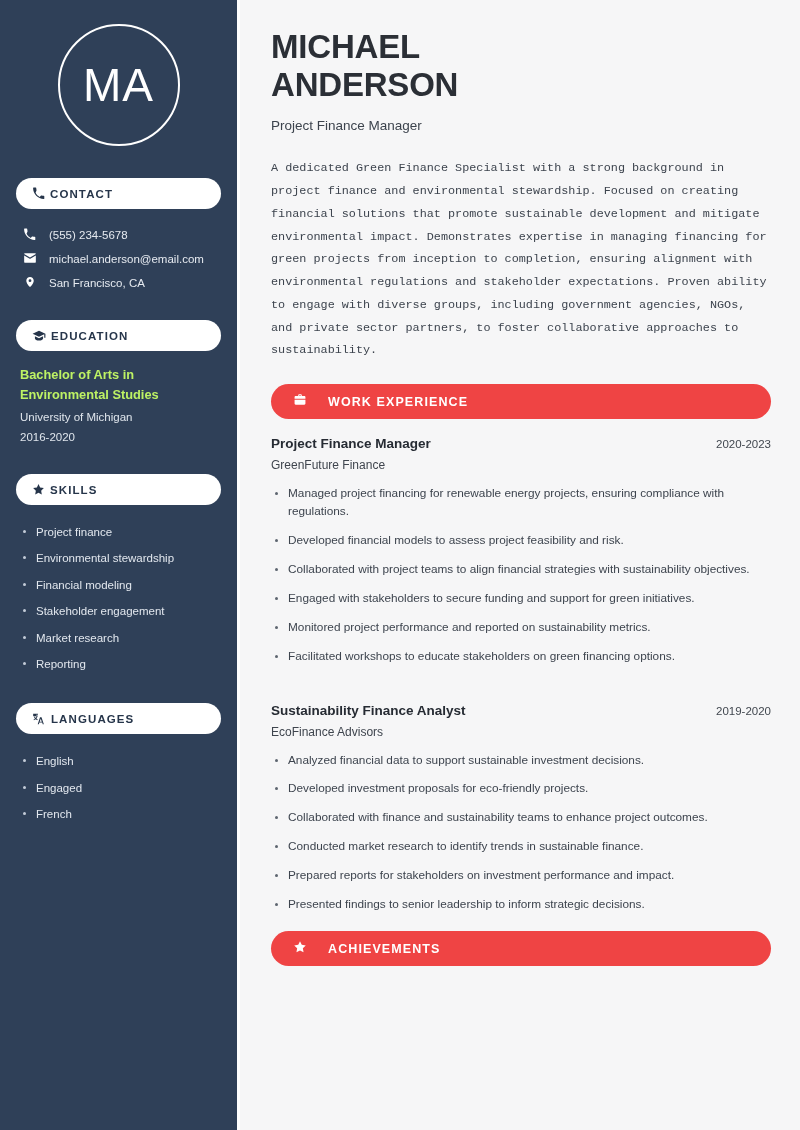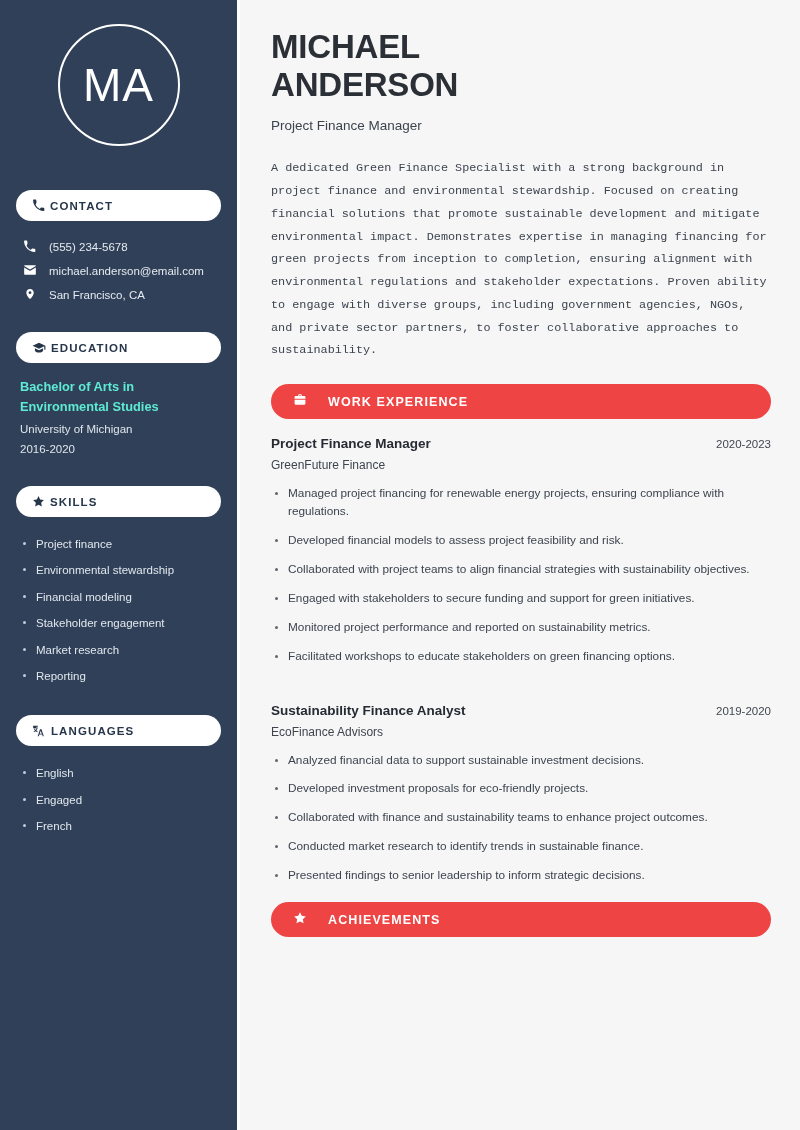--- a/index.html
+++ b/index.html
@@ -20,21 +20,21 @@
   
   .sidebar {
     width: 237px;
     flex: 0 0 237px;
     background: #2f4058;
     color: #ffffff;
     padding: 0 16px;
   }
   .avatar-wrap {
     display: flex; justify-content: center;
-    padding-top: 24px; padding-bottom: 44px;
+    padding-top: 24px; padding-bottom: 32px;
   }
   .avatar {
     width: 122px; height: 122px;
     border-radius: 50%;
     border: 2px solid #ffffff;
     display: flex; align-items: center; justify-content: center;
     font-size: 46px; font-weight: 400; letter-spacing: 1px;
     color: #ffffff;
   }
   .pill {
@@ -54,21 +54,21 @@
   .contact-list { margin-bottom: 26px; }
   .contact-row {
     display: flex; align-items: flex-end; gap: 12px;
     padding: 5px 6px;
     font-size: 11.5px;
     color: #e6eaf0;
   }
   .contact-row .ci { width: 15px; display:flex; justify-content:center; flex:0 0 15px; }
   .edu-block { padding: 0 4px; margin-bottom: 26px; }
   .edu-degree {
-    font-size: 12.8px; font-weight: 700; color: #5eead4;
+    font-size: 12.8px; font-weight: 700; color: #bef264;
     line-height: 1.55; margin-bottom: 2px;
   }
   .edu-school { font-size: 11.5px; color: #dfe5ec; line-height: 1.8; }
   .edu-years  { font-size: 11.5px; color: #dfe5ec; line-height: 1.8; }
   .bullet-list { list-style: none; padding: 0 4px; margin-bottom: 26px; }
   .bullet-list li {
     position: relative;
     font-size: 11.5px;
     color: #e2e7ee;
     padding: 6px 0 6px 16px;
@@ -291,20 +291,21 @@
       <div class="job-head">
         <span class="job-title">Sustainability Finance Analyst</span>
         <span class="job-dates">2019-2020</span>
       </div>
       <div class="job-company">EcoFinance Advisors</div>
       <ul class="job-points">
         <li>Analyzed financial data to support sustainable investment decisions.</li>
         <li>Developed investment proposals for eco-friendly projects.</li>
         <li>Collaborated with finance and sustainability teams to enhance project outcomes.</li>
         <li>Conducted market research to identify trends in sustainable finance.</li>
+        <li>Prepared reports for stakeholders on investment performance and impact.</li>
         <li>Presented findings to senior leadership to inform strategic decisions.</li>
       </ul>
     </div>
 
     <div class="section-bar">
       <span>
         <svg width="14" height="14" viewBox="0 0 24 24" fill="#ffffff">
             <path d="m12 2 3 6.3 6.9 1-5 4.9 1.2 6.9L12 17.8 5.9 21.1 7.1 14.2l-5-4.9 6.9-1L12 2z"></path>
           </svg>
       </span>

